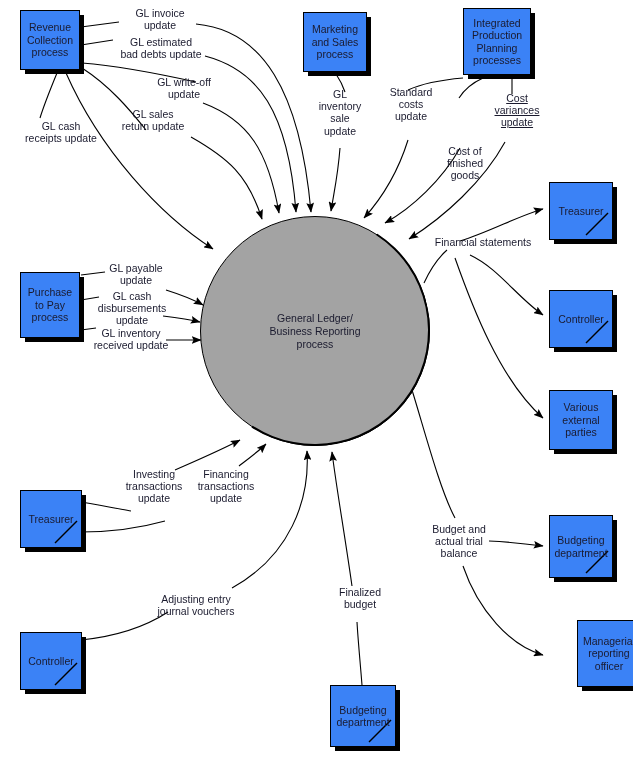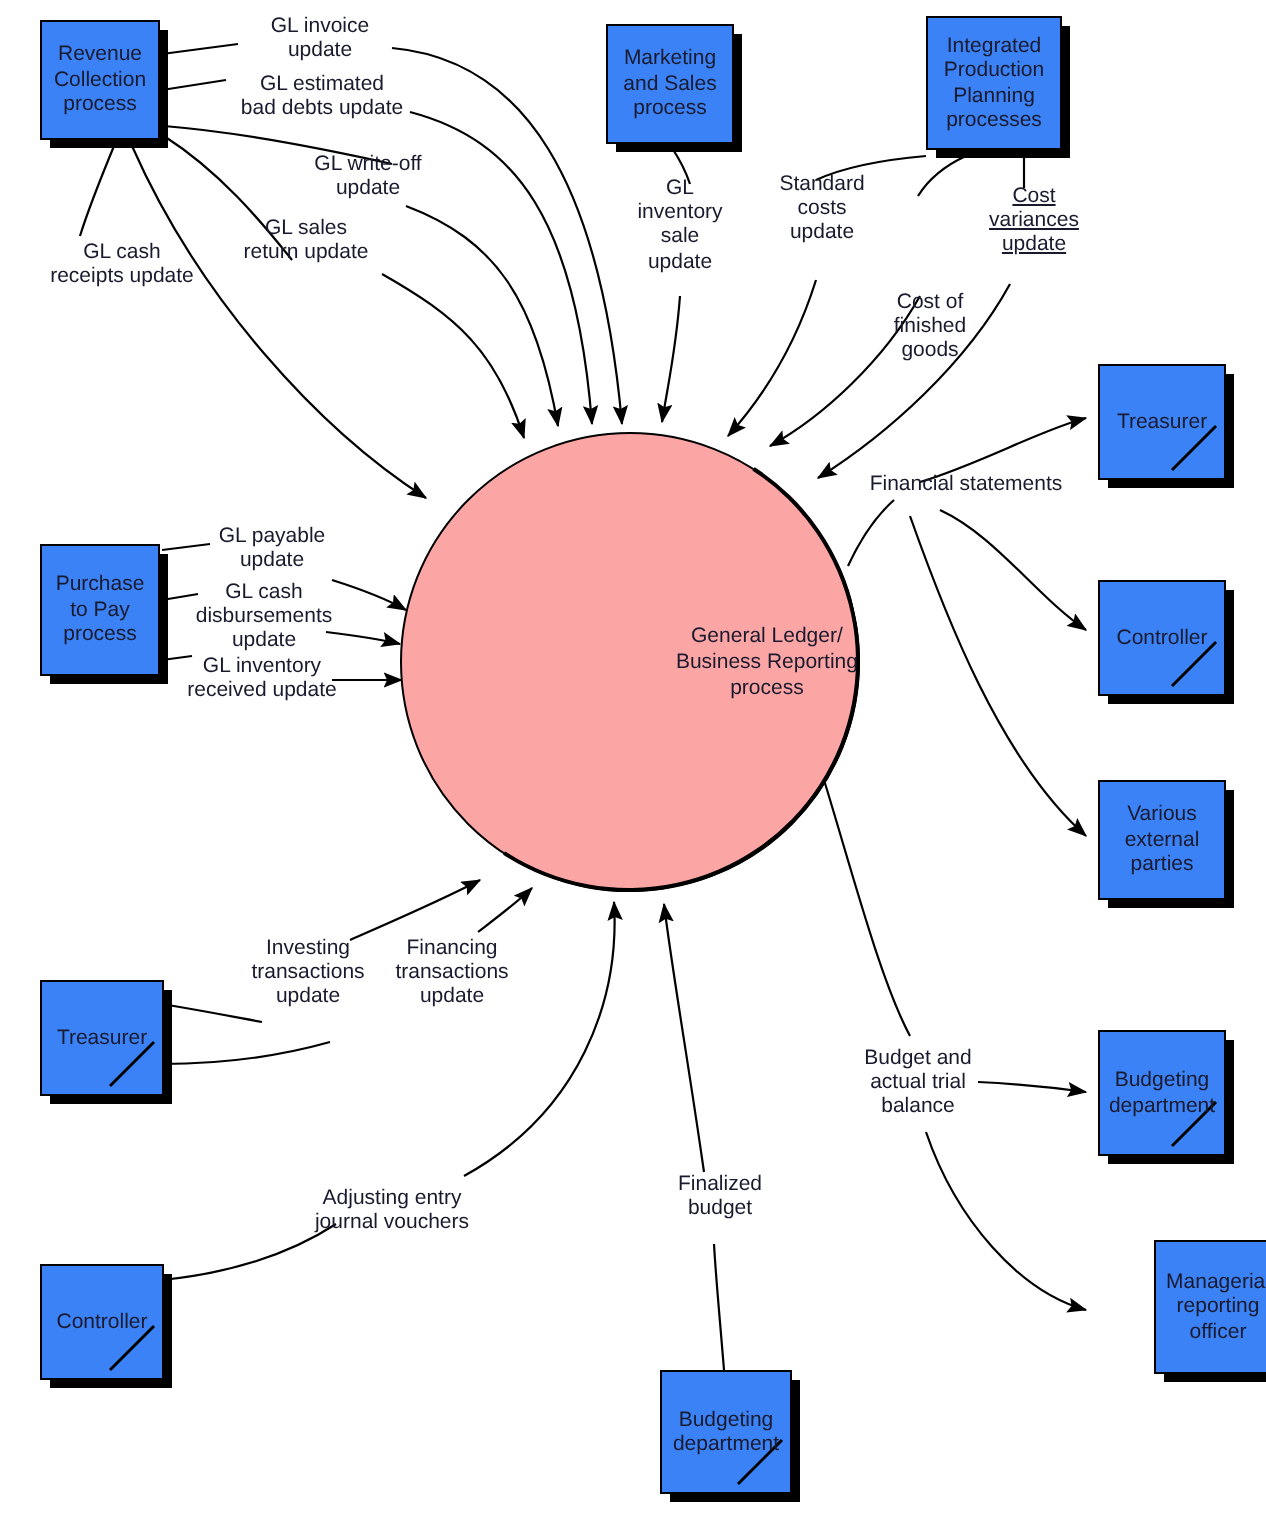--- a/index.html
+++ b/index.html
@@ -85,25 +85,25 @@
     z-index: 4;
   }
   .process-circle {
     position: absolute;
     left: 200px;
     top: 216px;
     width: 230px;
     height: 230px;
     border-radius: 50%;
     border: 1.6px solid #000;
-    background: #fca5a5;
+    background: #a3a3a3;
     box-sizing: border-box;
     display: flex;
     align-items: center;
-    justify-content: flex-end;
+    justify-content: center;
     z-index: 2;
   }
   .process-circle::after {
     content: "";
     position: absolute;
     left: -1.6px;
     top: -1.6px;
     right: -1.6px;
     bottom: -1.6px;
     border-radius: 50%;

